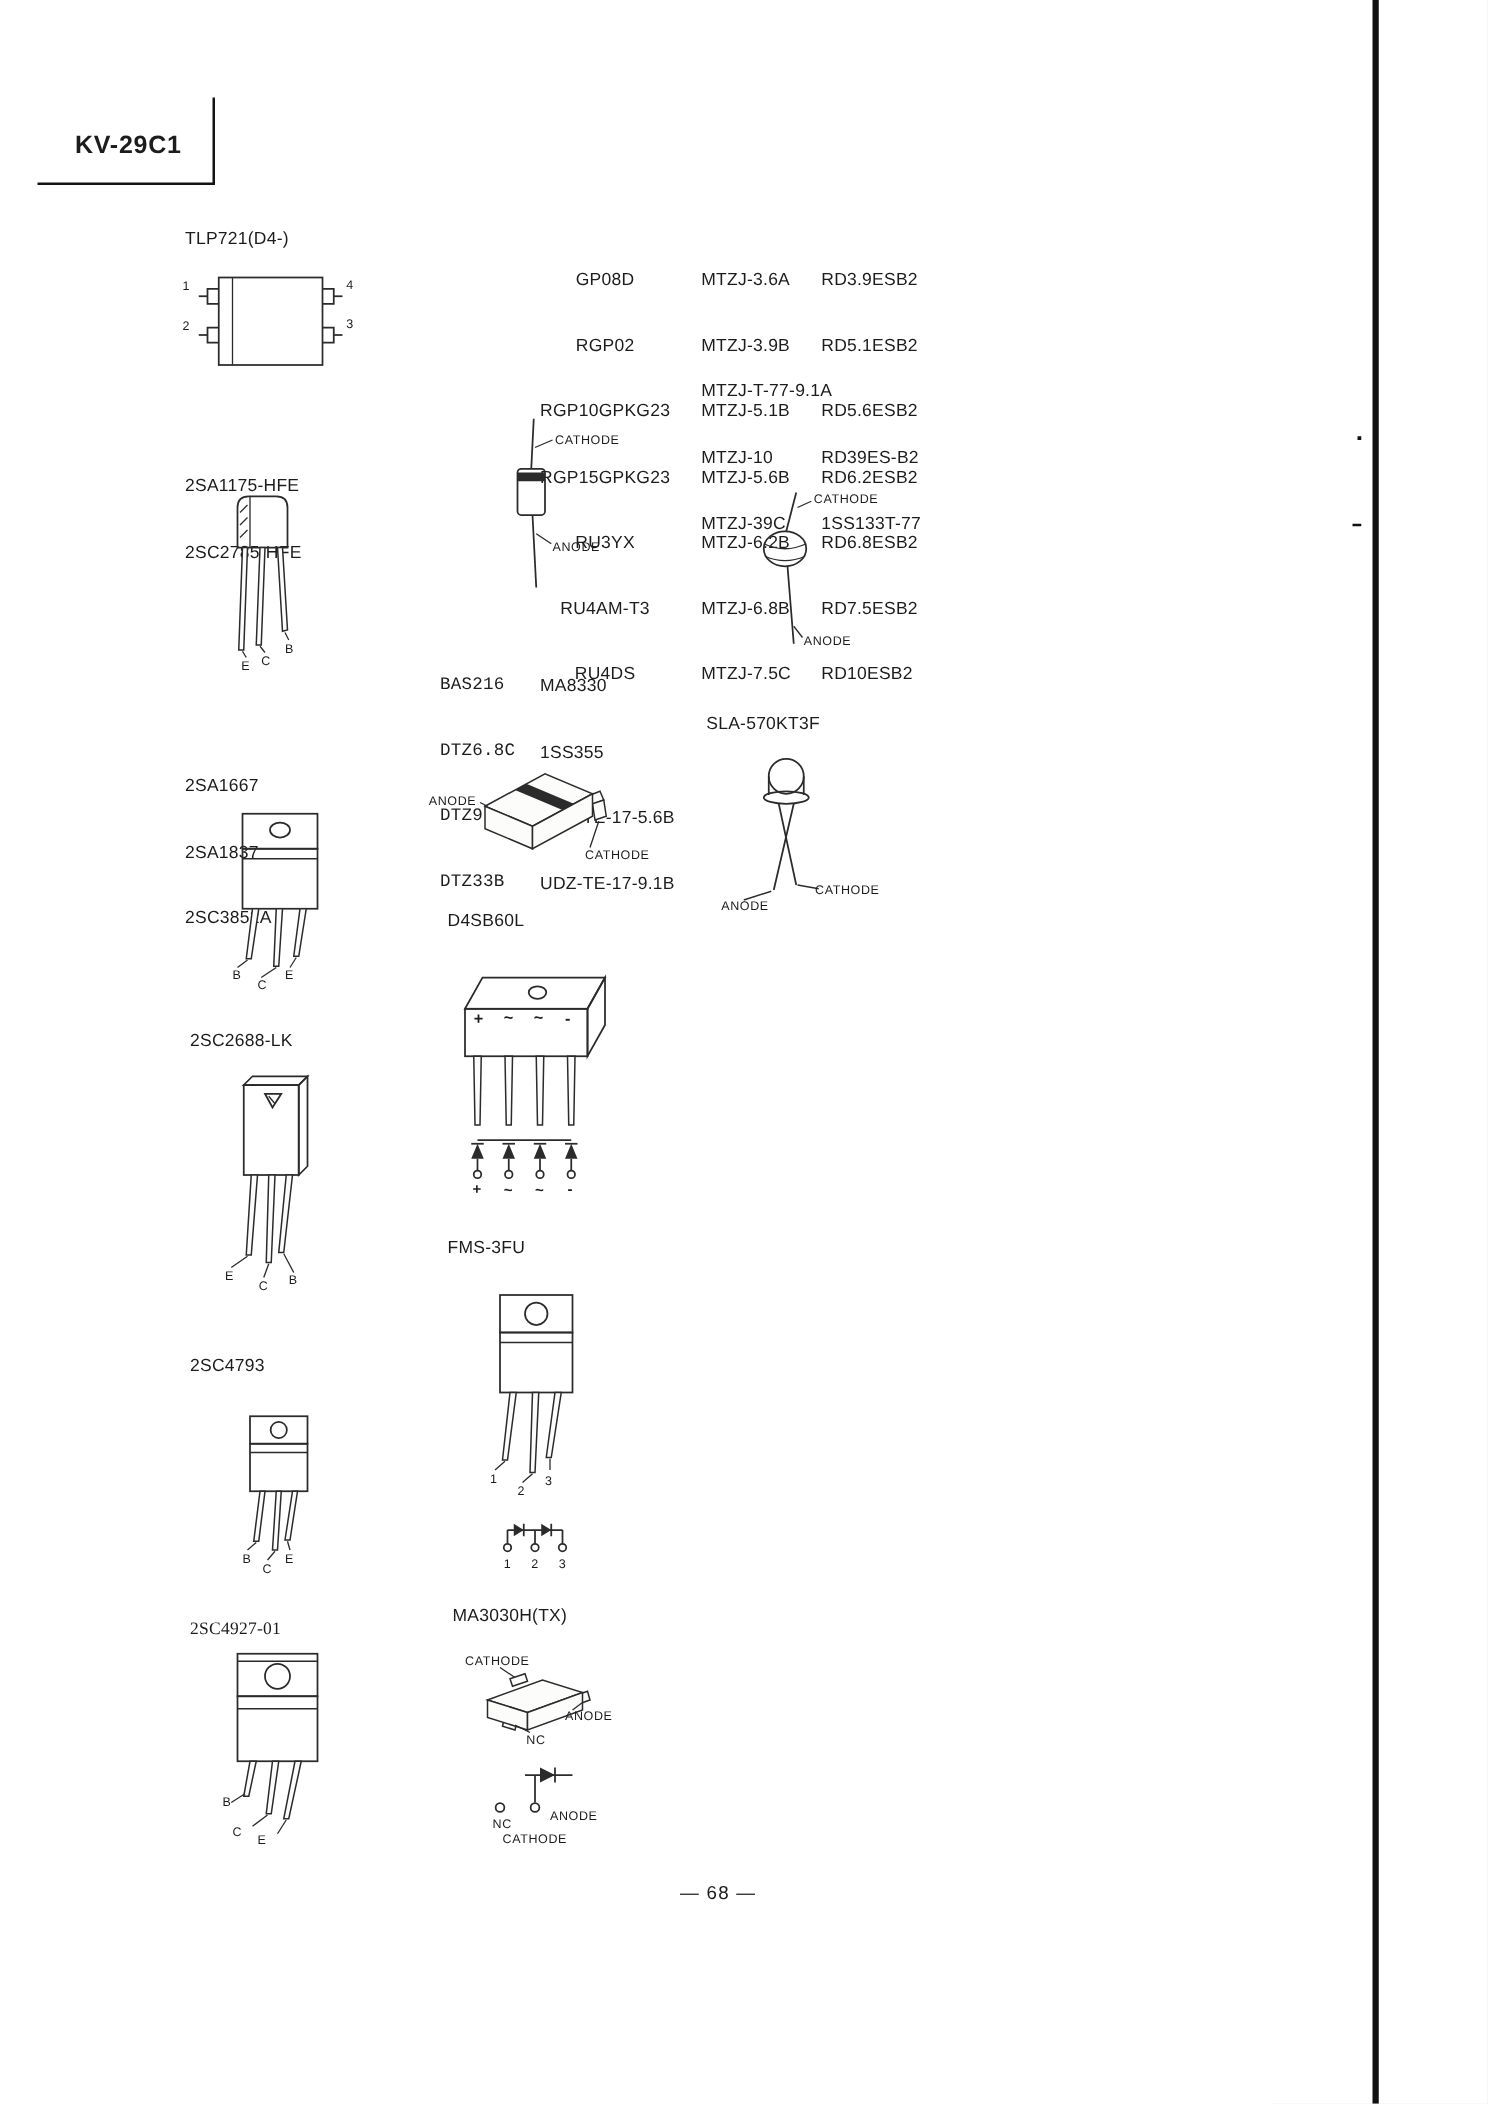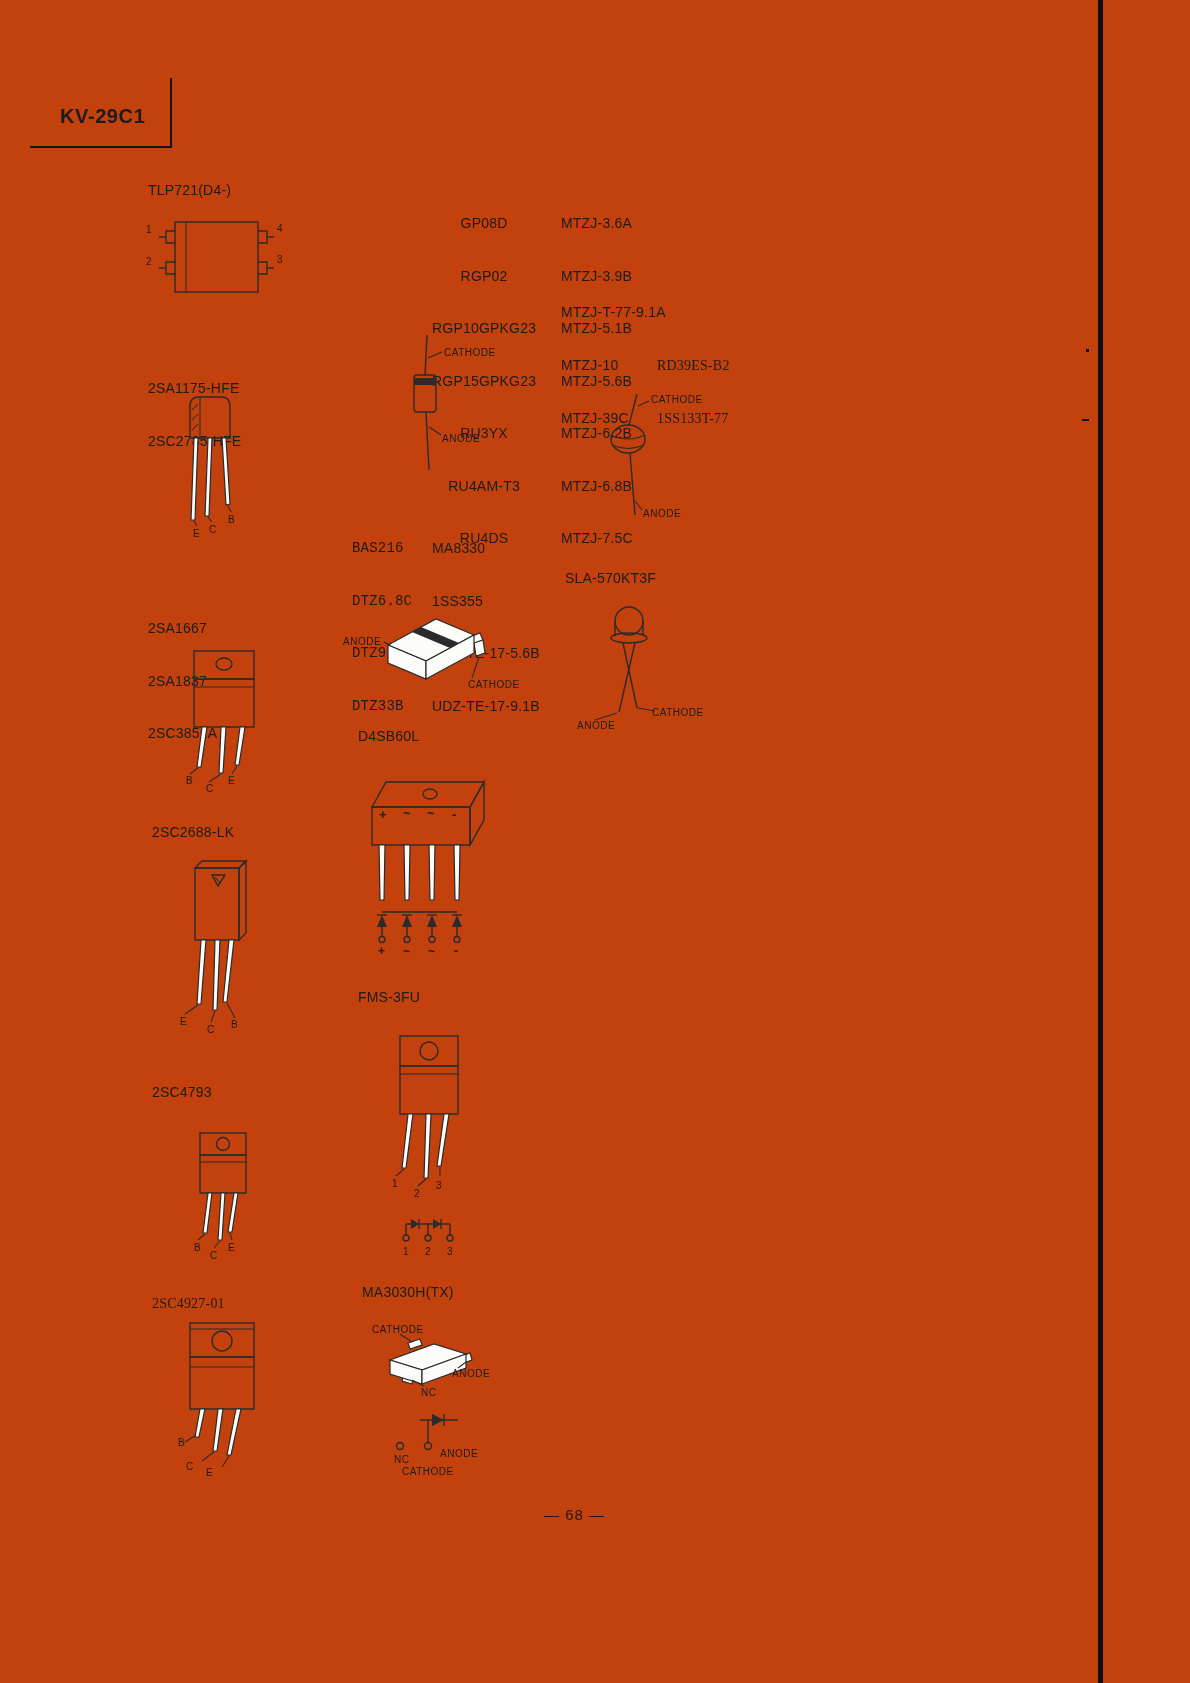--- a/index.html
+++ b/index.html
@@ -1,17 +1,17 @@
 <!DOCTYPE html>
 <html><head>
 <meta charset="utf-8">
 <style>
   html,body{margin:0;padding:0;}
   body{background:#d9d9d5;}
-  .page{position:relative;width:1190px;height:1683px;margin:0 auto;background:#c2410c;
+  .page{position:relative;width:1190px;height:1683px;margin:0 auto;background:#ffffff;
         font-family:"Liberation Sans",sans-serif;color:#1c1c1c;overflow:hidden;}
   .t{position:absolute;white-space:pre;}
   .fs14{font-size:14px;line-height:17.5px;letter-spacing:0.2px;}
   .lbl{font-size:10px;letter-spacing:0.5px;}
   .pin{font-size:10px;}
   .mark{font-size:13px;font-weight:bold;}
   .term{font-size:12px;font-weight:bold;}
   .model{font-size:20px;font-weight:bold;letter-spacing:0.6px;}
   .pageno{font-size:15px;letter-spacing:1px;}
   .hline,.vline{position:absolute;background:#141414;}
@@ -61,26 +61,35 @@
 
   <div class="t fs14" style="left:561px;top:180px;">
     <div>MTZJ-3.6A</div>
     <div>MTZJ-3.9B</div>
     <div>MTZJ-5.1B</div>
     <div>MTZJ-5.6B</div>
     <div>MTZJ-6.2B</div>
     <div>MTZJ-6.8B</div>
     <div>MTZJ-7.5C</div>
   </div>
+  <div class="t fs14" style="left:657px;top:180px;">
+    <div>RD3.9ESB2</div>
+    <div>RD5.1ESB2</div>
+    <div>RD5.6ESB2</div>
+    <div>RD6.2ESB2</div>
+    <div>RD6.8ESB2</div>
+    <div>RD7.5ESB2</div>
+    <div>RD10ESB2</div>
+  </div>
   <div class="t fs14" style="left:561px;top:304px;">MTZJ-T-77-9.1A</div>
   <div class="t fs14" style="left:561px;top:322px;">
     <div>MTZJ-10</div>
     <div>MTZJ-39C</div>
   </div>
-  <div class="t fs14" style="left:657px;top:322px;font-family:Liberation Serif, serif;">
+  <div class="t fs14" style="left:657px;top:322px;">
     <div>RD39ES-B2</div>
     <div>1SS133T-77</div>
   </div>
 
   <svg class="diagram" style="left:398px;top:330px;" width="100" height="145" viewBox="0 0 100 145">
     <line class="ln" x1="29" y1="5" x2="27" y2="45"></line>
     <rect class="ln" x="16" y="45" width="22" height="37" rx="3"></rect>
     <rect class="dark" x="16" y="48" width="22" height="7"></rect>
     <line class="ln" x1="28" y1="82" x2="31" y2="140"></line>
     <line class="thin" x1="44" y1="22" x2="30" y2="28"></line>

